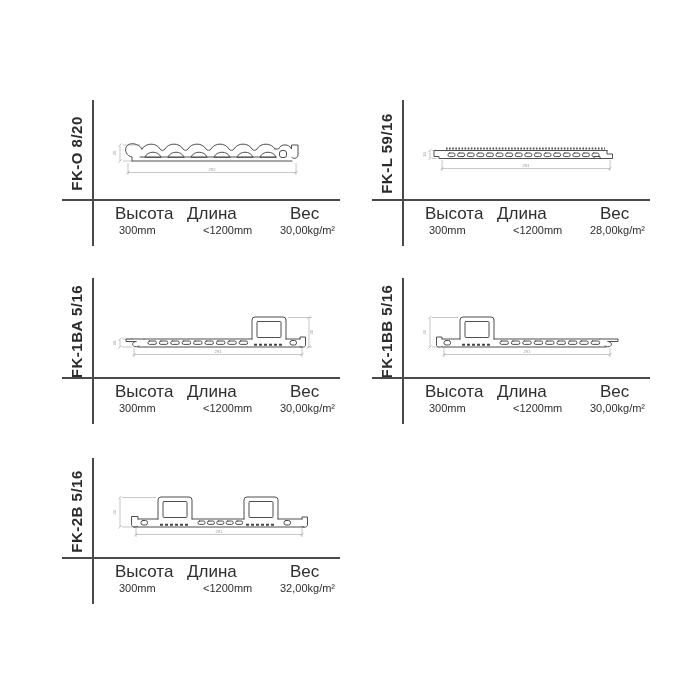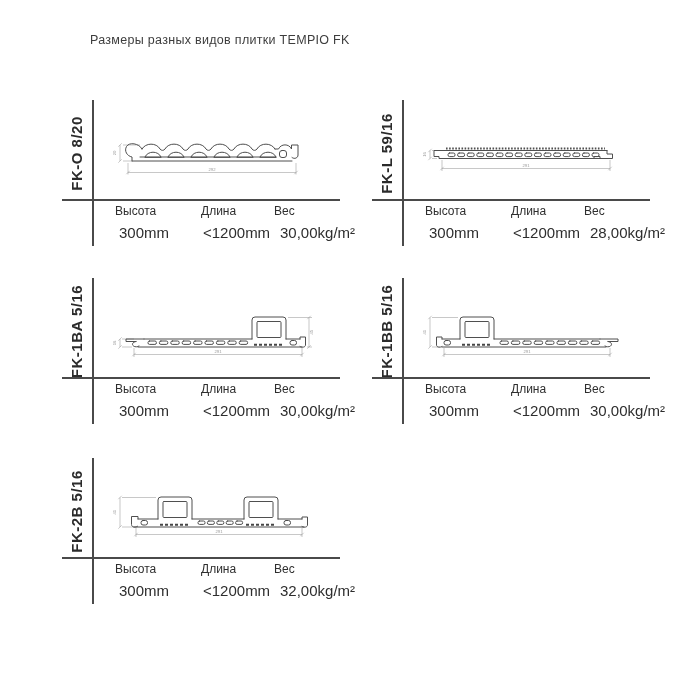--- a/index.html
+++ b/index.html
@@ -16,31 +16,30 @@
   .hrule{position:absolute;left:0;top:104px;width:278px;height:1.6px;background:#4a4a4a;}
   .plabel{position:absolute;left:-52px;top:50px;width:132px;height:17px;line-height:17px;
           text-align:center;transform:rotate(-90deg);font-size:15px;font-weight:600;
           letter-spacing:.5px;color:#2b2b2b;white-space:nowrap;}
   svg.profile{position:absolute;left:50px;top:36px;overflow:visible;}
   .outline{fill:none;stroke:#4f4f4f;stroke-width:1;stroke-linecap:round;stroke-linejoin:round;}
   .hatch{fill:none;stroke:#454545;stroke-width:2;stroke-dasharray:3 2;}
   .serr{fill:none;stroke:#4f4f4f;stroke-width:2;stroke-dasharray:1.6 1.5;}
   .dim{fill:none;stroke:#a3a3a3;stroke-width:.6;}
   .dimtxt{fill:#9a9a9a;font-size:4.2px;font-family:"Liberation Sans",sans-serif;}
-  .th{position:absolute;top:109px;font-size:12px;color:#2e2e2e;}
-  .td{position:absolute;top:129px;font-size:15px;color:#2e2e2e;}
-  .c1{left:53px}.c2{left:139px}.c3{left:212px}
+  .th{position:absolute;top:109px;font-size:17px;color:#2e2e2e;}
+  .td{position:absolute;top:129px;font-size:11px;color:#2e2e2e;}
+  .c1{left:53px}.c2{left:125px}.c3{left:228px}
   .d1{left:57px}.d2{left:141px}.d3{left:218px}
 </style>
 </head>
 <body>
 
 <div class="canvas">
 
-  <div class="page-title">Размеры разных видов плитки TEMPIO FK</div>
 
   <div class="panel" id="p1">
     <div class="plabel">FK-O 8/20</div>
     <div class="vline"></div>
     <svg class="profile" width="210" height="62" viewBox="0 0 210 62">
       <g class="dim">
         <path d="M16,32 V43.5 M184,32 V43.5 M16,41.5 H184"></path>
         <path d="M14.3,43.2 L17.7,39.8 M182.3,43.2 L185.7,39.8"></path>
         <path d="M8,14 V30 M6.3,15.7 L9.7,12.3 M6.3,31.7 L9.7,28.3 M11,14 H28 M11,30 H19"></path>
       </g>

